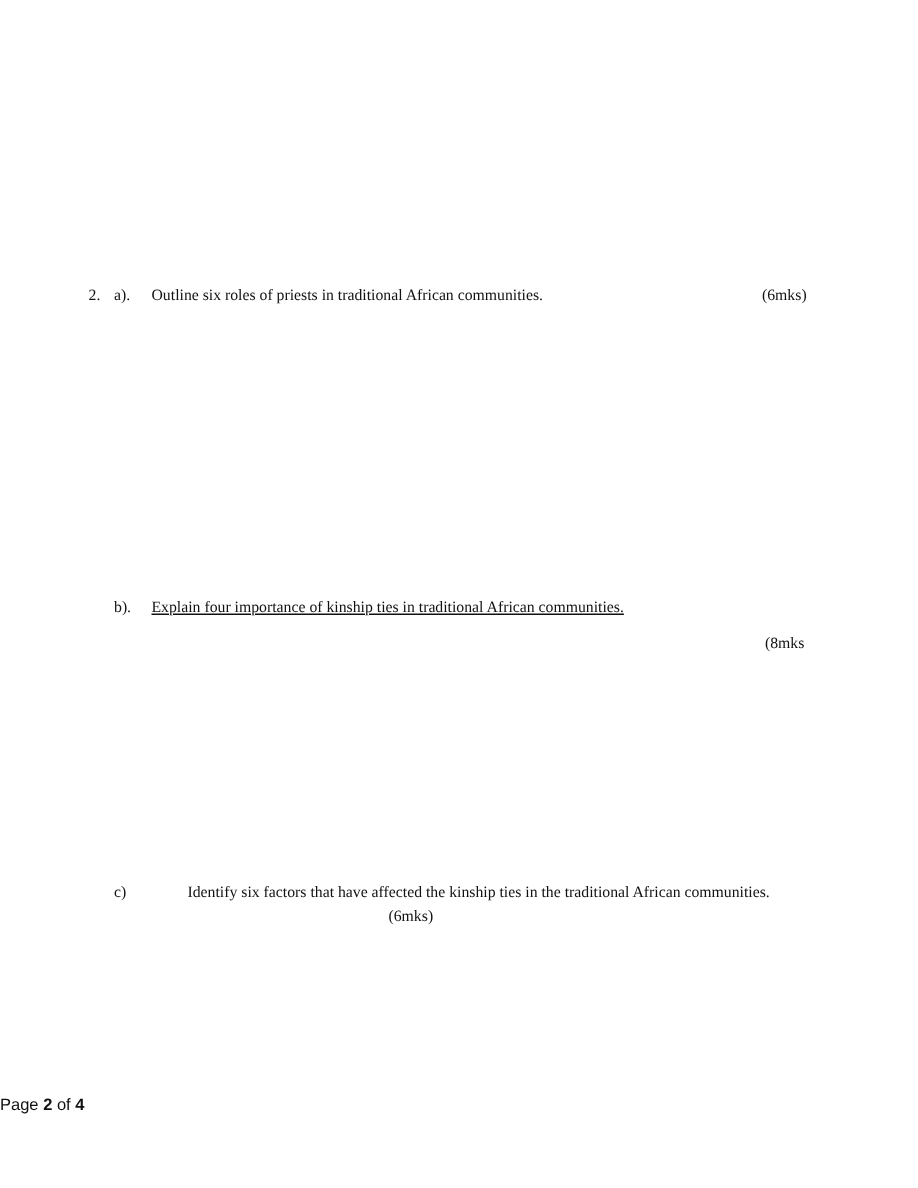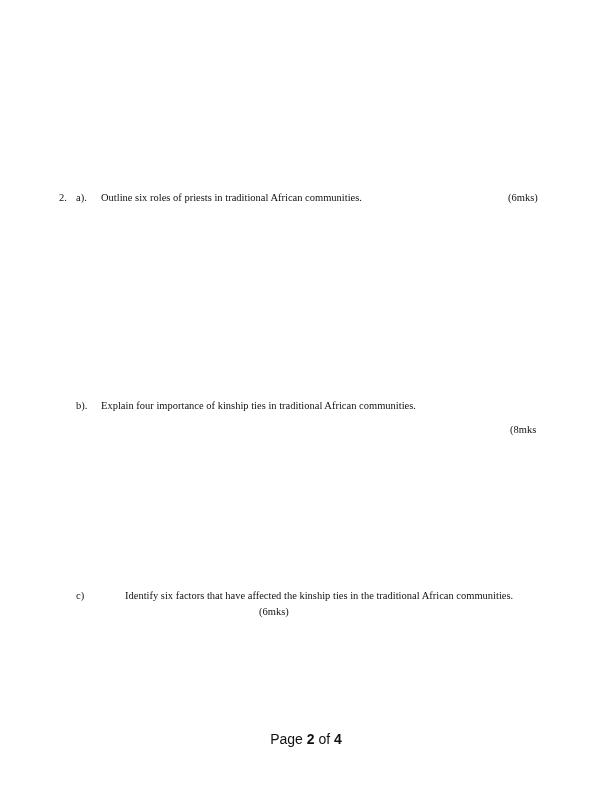--- a/index.html
+++ b/index.html
@@ -1,33 +1,33 @@
 <!DOCTYPE html>
 <html><head>
 <meta charset="utf-8">
 <style>
   html, body { margin: 0; padding: 0; background: #ffffff; }
   body { width: 612px; height: 792px; position: relative; overflow: hidden;
          font-family: "Liberation Serif", serif; color: #111; }
   .line { position: absolute; font-size: 10.5px; white-space: nowrap; line-height: 1; }
-  .footer { position: absolute; font-family: "Liberation Sans", sans-serif; font-size: 14px;
-            left: 0; width: 612px; text-align: center; top: 731px; color: #111; }
+  .footer { position: absolute; font-family: "Liberation Sans", sans-serif; font-size: 11px;
+            left: 0; width: 612px; text-align: left; top: 731px; color: #111; }
   .footer b { font-weight: bold; }
 </style>
 </head>
 <body>
 
 <div>
   <span class="line" style="left:59px; top:193px;">2.</span>
   <span class="line" style="left:76px; top:193px;">a).</span>
   <span class="line" style="left:101px; top:193px;text-align:right;">Outline six roles of priests in traditional African communities.</span>
   <span class="line" style="left:508px; top:193px;">(6mks)</span>
 
   <span class="line" style="left:76px; top:401px;">b).</span>
-  <span class="line" style="left:101px; top:401px;">Explain four importance of kinship ties in traditional African communities.</span>
+  <span class="line" style="left:101px; top:401px;text-decoration:underline;">Explain four importance of kinship ties in traditional African communities.</span>
   <span class="line" style="left:510px; top:401px;margin-top:24px;">(8mks</span>
 
   <span class="line" style="left:76px; top:591px;">c)</span>
   <span class="line" style="left:101px; top:591px;margin-left:24px;">Identify six factors that have affected the kinship ties in the traditional African communities.</span>
   <span class="line" style="left:259px; top:607px;">(6mks)</span>
 </div>
 
 <div class="footer">
   <span>Page</span>
   <b>2</b>

